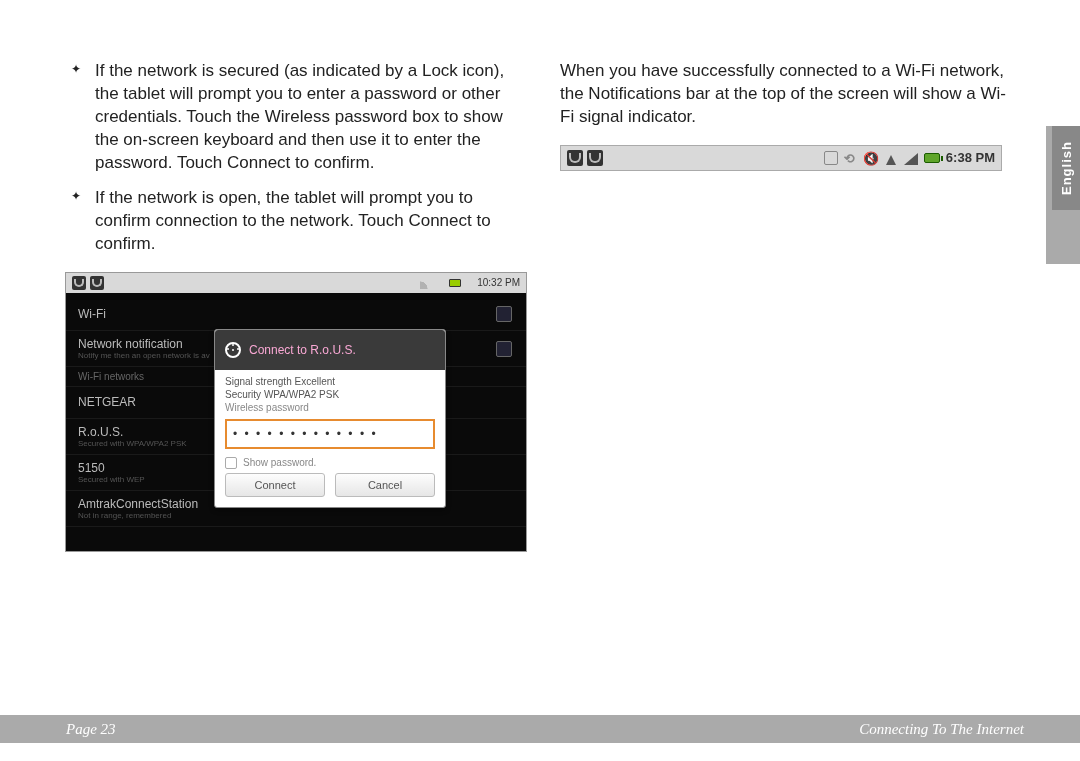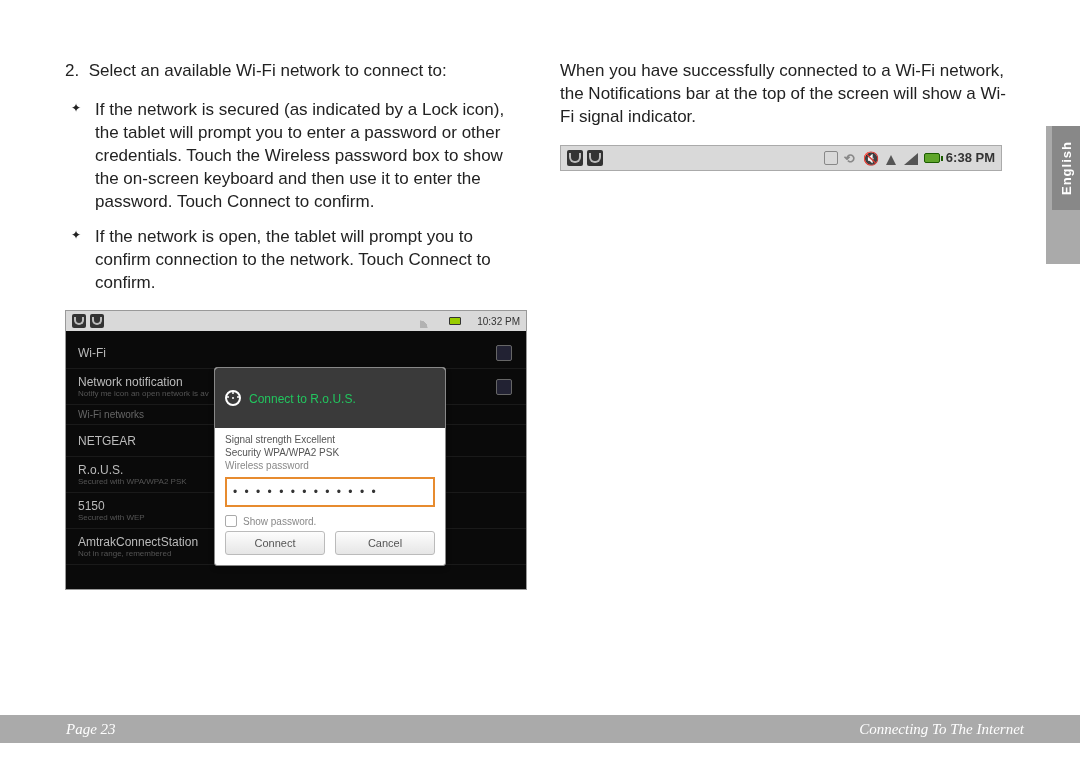--- a/index.html
+++ b/index.html
@@ -67,21 +67,21 @@
   .shot1 .row .sub { font-size: 8px; color:#555; }
   .shot1 .chk { width:16px; height:16px; border:1px solid #666; background:#223; border-radius:2px; position:absolute; right:14px; }
 
   .dialog {
     position: absolute; left: 148px; top: 56px; width: 232px;
     background: #fff; border: 1px solid #888; border-radius: 3px;
     box-shadow: 0 2px 5px rgba(0,0,0,0.4);
     font-size: 12px; color:#333;
   }
   .dialog .dhead {
-    background: #3a3a3a; color:#22c55e; padding:22px 10px; display:flex; align-items:flex-end; gap:8px;
+    background: #3a3a3a; color:#f9a8d4; padding:12px 10px; display:flex; align-items:center; gap:8px;
     border-radius: 3px 3px 0 0;
   }
   .dialog .dhead .ic {
     width:16px;height:16px;border:2px solid #fff;border-radius:50%;position:relative;
   }
   .dialog .dhead .ic::after {
     content:""; position:absolute; left:50%; top:50%; width:2px; height:2px; background:#fff; border-radius:50%;
     box-shadow: -5px -1px 0 #fff, 5px -1px 0 #fff, 0 -5px 0 #fff;
     transform: translate(-1px,-1px);
   }
@@ -172,24 +172,20 @@
     letter-spacing: 1px;
   }
 </style>
 </head>
 <body>
 
 <div class="page">
 
   <div class="col col-left">
 
-    <p class="para step-line">
-      <span>2.</span>&nbsp;
-      <span>Select an available Wi-Fi network to connect to:</span>
-    </p>
 
 
     <ul class="bullets">
       <li>
         <span>If the network is secured (as indicated by a Lock icon), the tablet will prompt you to enter a password or other credentials.  Touch the Wireless password box to show the on-screen keyboard and then use it to enter the password. Touch </span><span>Connect</span><span> to confirm.</span>
       </li>
       <li>
         <span>If the network is open, the tablet will prompt you to confirm connection to the network. Touch </span><span style="font-family:Arial;">Connect</span><span> to confirm.</span>
       </li>
     </ul>
@@ -207,21 +203,21 @@
         </div>
       </div>
       <div class="swrap">
         <div class="settingsCol">
           <div class="row">
             <span>Wi-Fi</span>
             <span class="chk"></span>
           </div>
           <div class="row lg" style="position:relative">
             <span>Network notification</span>
-            <span class="sub">Notify me icon an open network is av</span>
+            <span class="sub">Notify me then an open network is av</span>
             <span class="chk" style="top:10px"></span>
           </div>
           <div class="row" style="color:#666; font-size:10px; height:20px;">
             <span>Wi-Fi networks</span>
           </div>
           <div class="row">
               <span>NETGEAR</span>
             </div>
           <div class="row lg">
             <span>R.o.U.S.</span>

